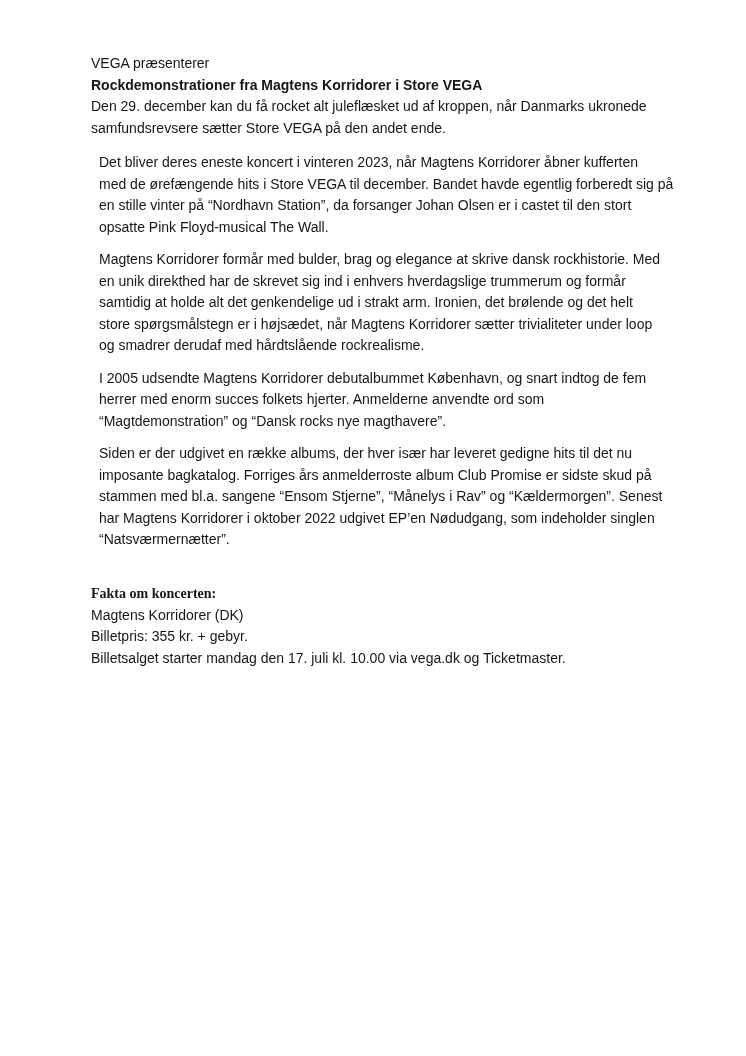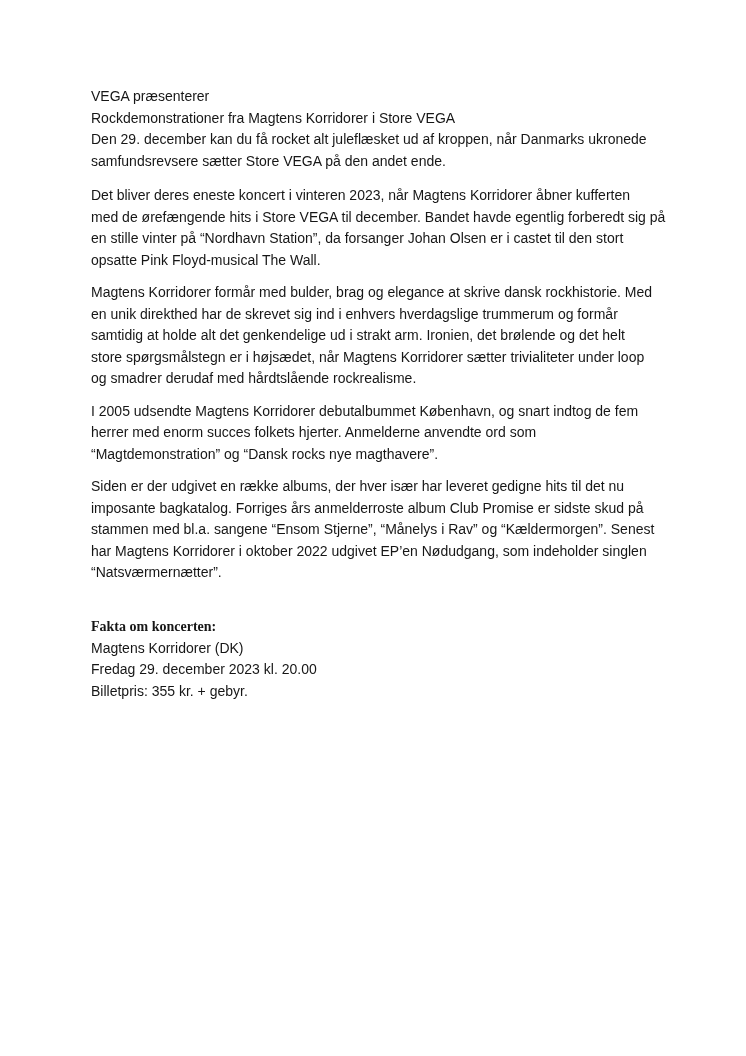--- a/index.html
+++ b/index.html
@@ -8,31 +8,31 @@
     background: #ffffff;
   }
   body {
     width: 746px;
     height: 1056px;
     overflow: hidden;
     font-family: "Liberation Sans", "DejaVu Sans", sans-serif;
     color: #161616;
   }
   .doc {
-    padding: 86px 70px 0 91px;
+    padding: 53px 70px 0 91px;
     font-size: 14px;
     line-height: 21.5px;
   }
   .line { white-space: pre-line; }
   .para {
-    margin: 0 0 11px 0;
+    margin: 0 0 11px 8px;
     white-space: pre-line;
   }
   .header-block { margin: 0 0 13px 0; }
-  .bold { font-weight: 400; }
+  .bold { font-weight: 700; }
   .italic { }
   .spacer-line { height: 21.5px; }
   .facts-heading { font-weight: 700; font-family: Liberation Serif, serif; }
 </style>
 </head>
 <body style="background: rgb(255, 255, 255); color: rgb(22, 22, 22);">
 
 <div class="doc">
 
   <div class="header-block">
@@ -61,18 +61,18 @@
 har Magtens Korridorer i oktober 2022 udgivet EP’en </span><span class="italic">Nødudgang</span><span>, som indeholder singlen
 “Natsværmernætter”.</span></div>
     </div>
 
   <div class="spacer-line"></div>
 
   <div>
     <div class="line facts-heading">Fakta om koncerten:</div>
     <div>
         <div class="line">Magtens Korridorer (DK)</div>
-        <div class="line">Fredag 29. december 2023 kl. 20.00</div>
         <div class="line">Billetpris: 355 kr. + gebyr.</div>
+        <div class="line">Billetsalget starter mandag den 17. juli kl. 10.00 via vega.dk og Ticketmaster.</div>
       </div>
   </div>
 
 </div>
 
 </body></html>

